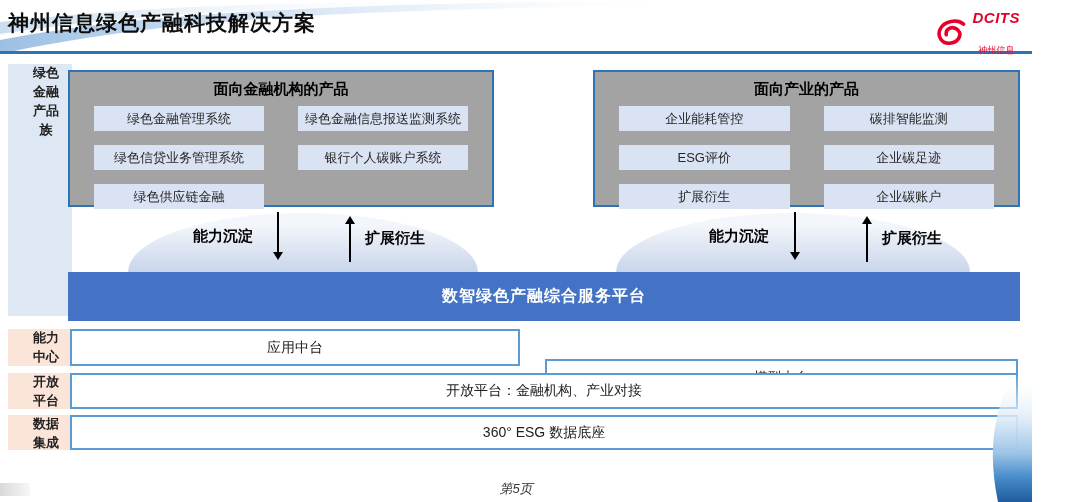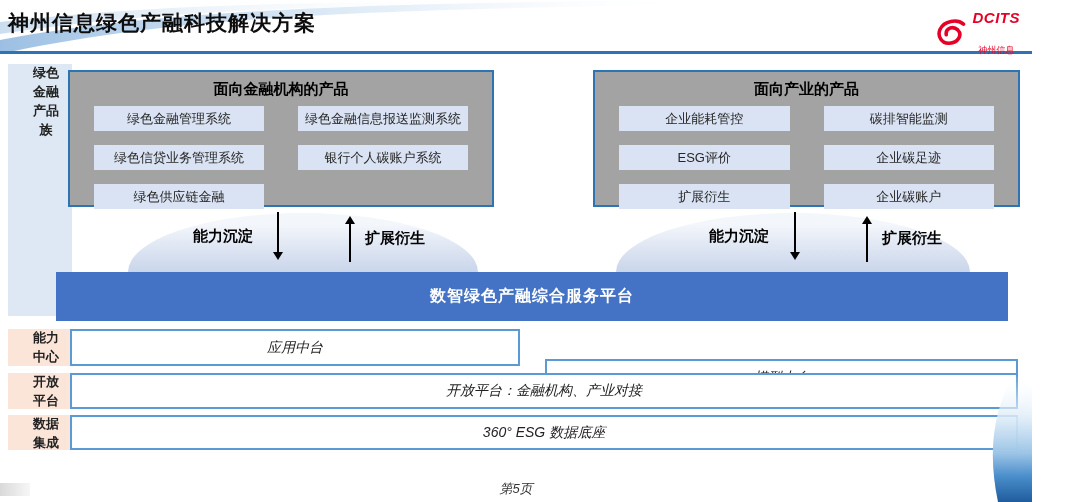--- a/index.html
+++ b/index.html
@@ -39,24 +39,24 @@
         border-radius:50% 50% 0 0 / 100% 100% 0 0;}
   .dome-left{left:128px;width:350px;}
   .dome-right{left:616px;width:354px;}
   .flow-label{position:absolute;font-size:15px;font-weight:bold;color:#000;white-space:nowrap;}
   .arrow{position:absolute;width:2px;background:#000;}
   .arrow-down::after{content:"";position:absolute;bottom:-8px;left:-4px;
     border:5px solid transparent;border-top:8px solid #000;border-bottom:none;}
   .arrow-up::before{content:"";position:absolute;top:-8px;left:-4px;
     border:5px solid transparent;border-bottom:8px solid #000;border-top:none;}
   
-  .platform-bar{position:absolute;left:56px;top:272px;width:952px;height:49px;background:#4472c4;
+  .platform-bar{position:absolute;left:68px;top:272px;width:952px;height:49px;background:#4472c4;
     display:flex;align-items:center;justify-content:center;color:#fff;font-size:16px;font-weight:bold;letter-spacing:1px;}
   .row-box{position:absolute;background:#fff;border:2px solid #5b9bd5;box-sizing:border-box;
-    display:flex;align-items:center;justify-content:center;font-size:14px;color:#222;font-style:italic;}
+    display:flex;align-items:center;justify-content:center;font-size:14px;color:#222;}
   .row-app{left:70px;top:329px;width:450px;height:37px;}
   .row-model{left:545px;top:329px;width:473px;height:37px;margin-top:30px;}
   .row-open{left:70px;top:373px;width:948px;height:36px;}
   .row-data{left:70px;top:415px;width:948px;height:35px;}
   
   .page-num{position:absolute;left:0;right:0;top:480px;text-align:center;
     font-size:13px;font-style:italic;color:#333;}
   .deco-bl{position:absolute;left:0;top:483px;width:30px;height:13px;
     background:linear-gradient(to right,#d9d9d9,#f7f7f7);}
   .deco-br{position:absolute;right:0;bottom:0;pointer-events:none;}

